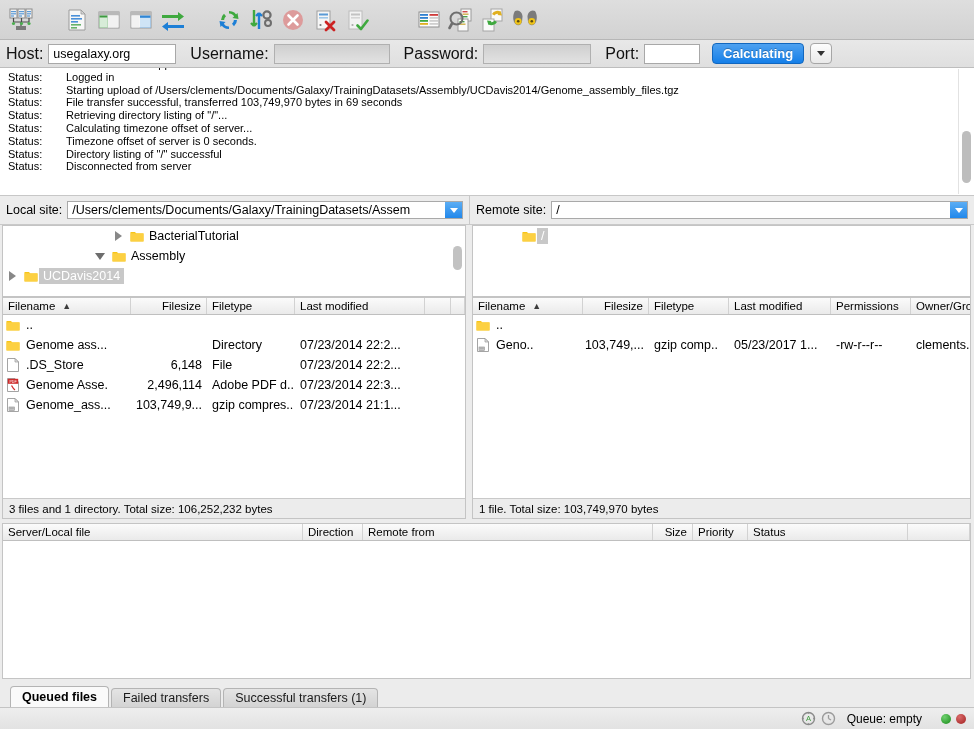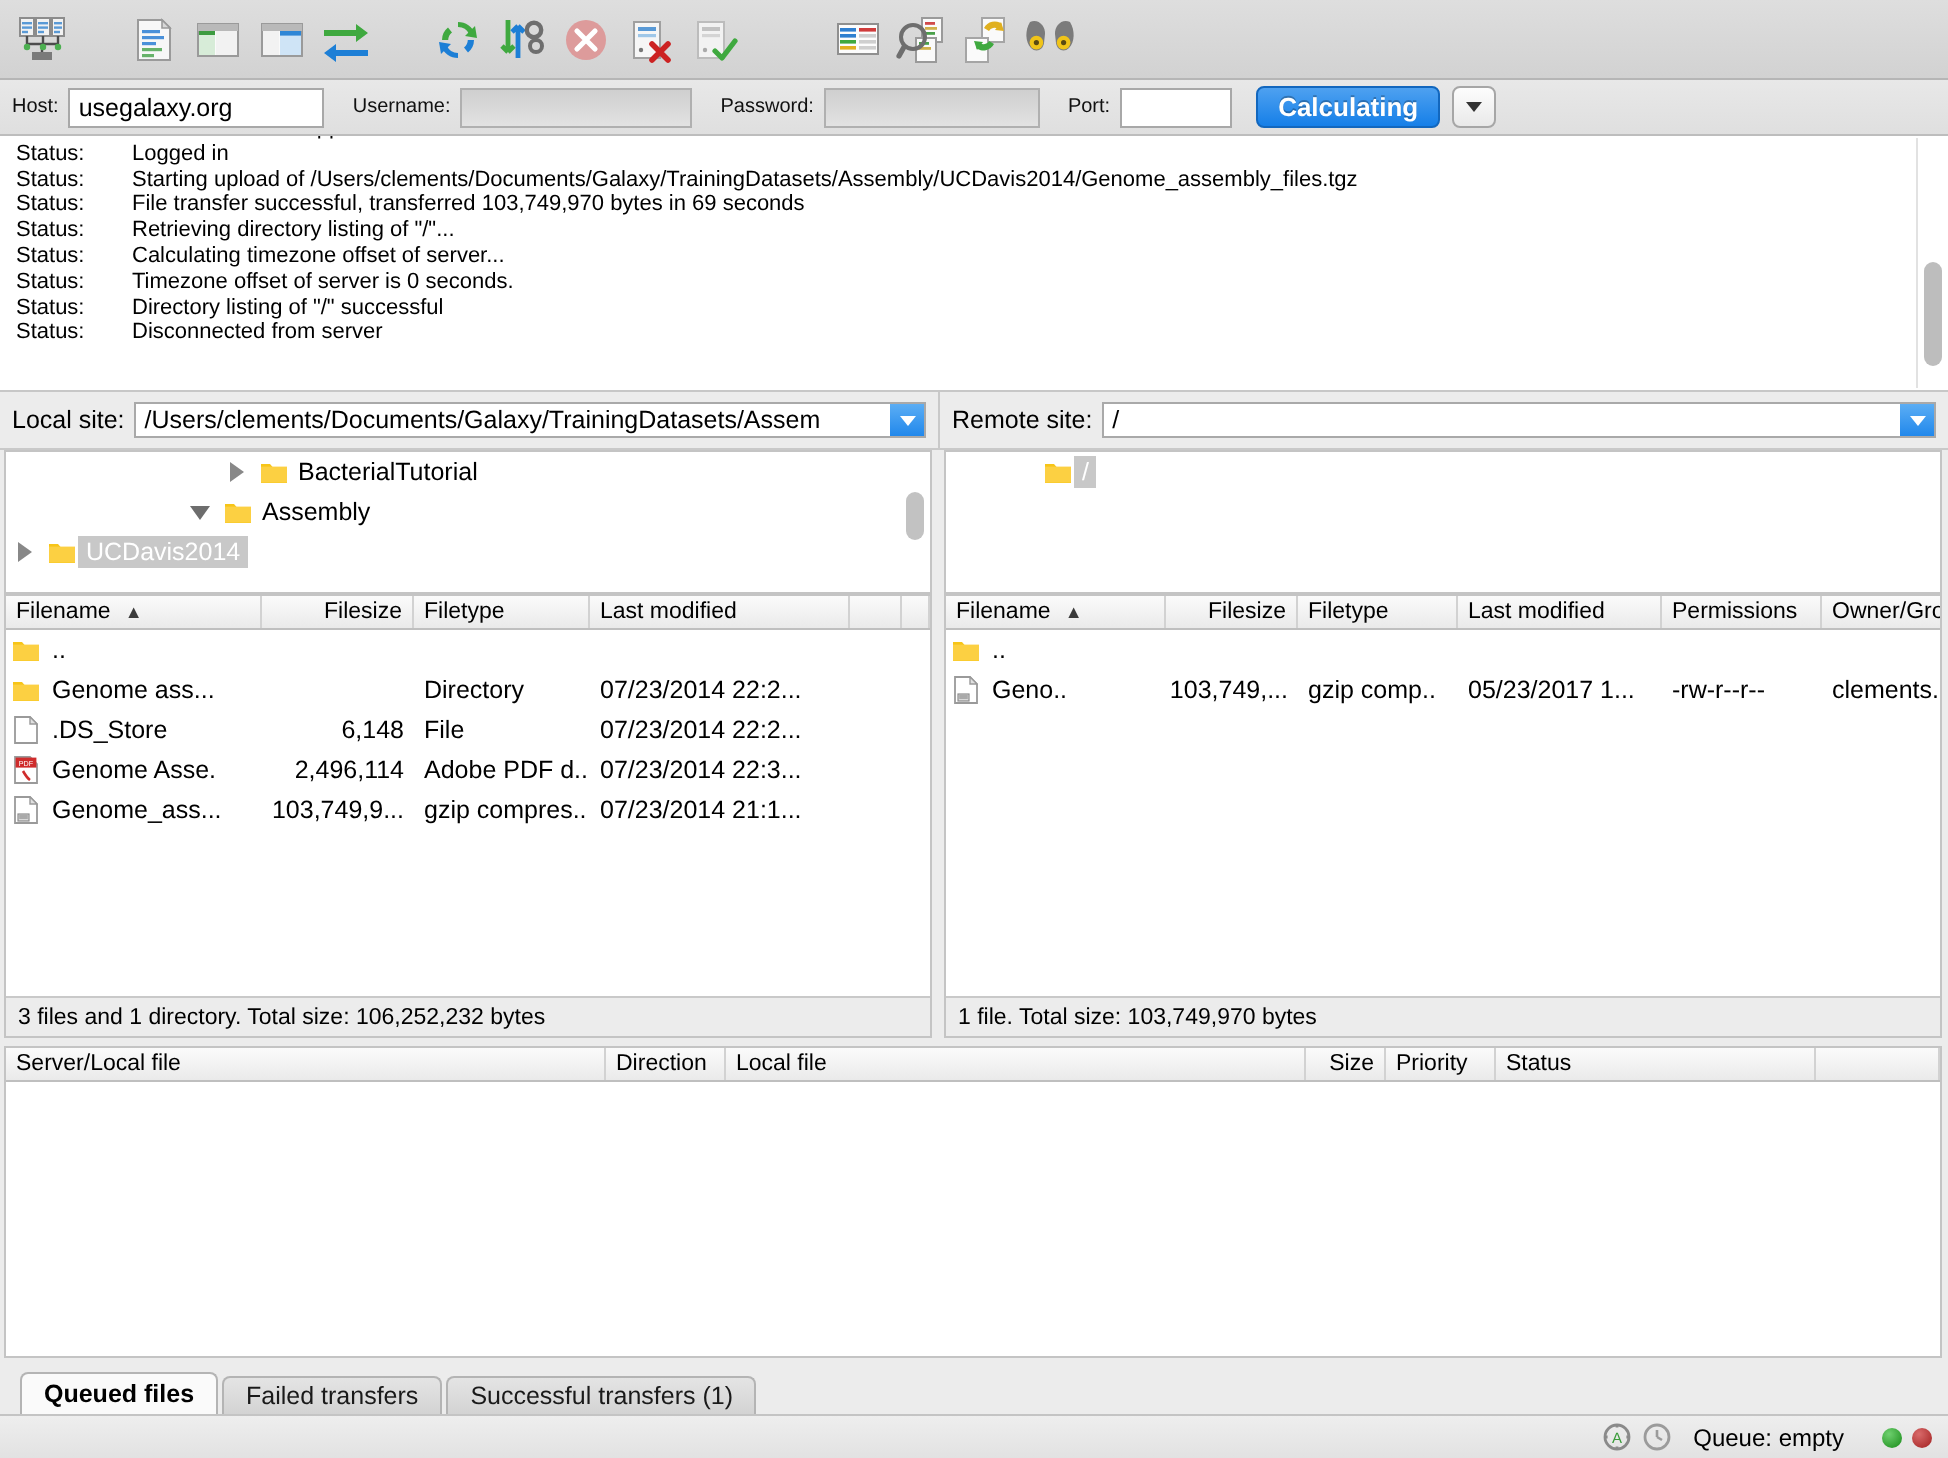--- a/index.html
+++ b/index.html
@@ -34,21 +34,21 @@
 
   
   .qbar {
     height: 28px;
     background: linear-gradient(to bottom, #e8e8e8 0%, #dfdfdf 100%);
     border-bottom: 1px solid #bdbdbd;
     display: flex; align-items: center;
     padding: 0 6px;
     flex: 0 0 28px;
   }
-  .qlabel { font-size: 10px; margin-right: 5px; color: #111; }
+  .qlabel { font-size: 16px; margin-right: 5px; color: #111; }
   .qinput {
     height: 20px;
     border: 1px solid #a8a8a8;
     background: #fff;
     font-family: "Liberation Sans", sans-serif;
     font-size: 12.5px;
     padding: 0 4px;
     line-height: 18px;
     color: #000;
     outline: none;
@@ -715,21 +715,21 @@
       <div class="lstatus">1 file. Total size: 103,749,970 bytes</div>
     </div>
 
   </div>
 
   <div class="queue-wrap">
     <div class="queue-pane">
       <div class="qhead" id="queue-head">
           <div class="hcell" style="width: 300px; flex: 0 0 300px;">Server/Local file</div>
           <div class="hcell" style="width: 60px; flex: 0 0 60px;">Direction</div>
-          <div class="hcell" style="width: 290px; flex: 0 0 290px;">Local file</div>
+          <div class="hcell" style="width: 290px; flex: 0 0 290px;">Remote from</div>
           <div class="hcell r" style="width: 40px; flex: 0 0 40px;">Size</div>
           <div class="hcell" style="width: 55px; flex: 0 0 55px;">Priority</div>
           <div class="hcell" style="width: 160px; flex: 0 0 160px;">Status</div>
           <div class="hcell" style="flex: 1 1 0%;"></div>
         </div>
       <div class="lbody" id="queue-body"></div>
     </div>
   </div>
 
   <div class="spacer-bar"></div>

